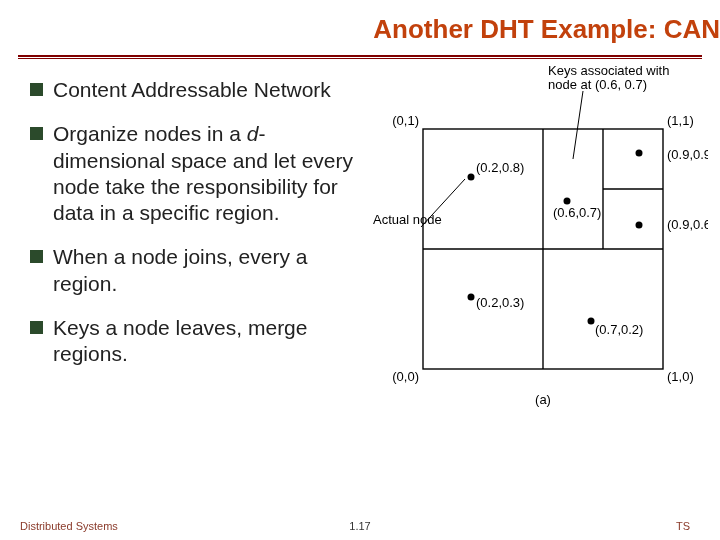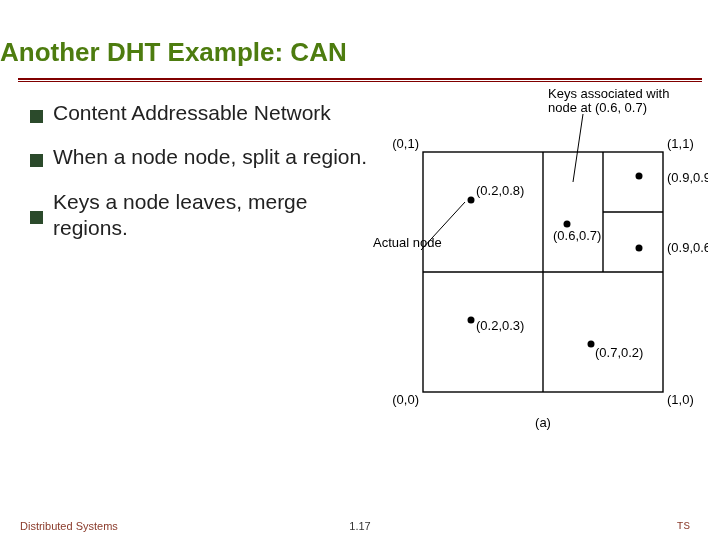--- a/index.html
+++ b/index.html
@@ -5,46 +5,45 @@
   * { box-sizing: border-box; margin: 0; padding: 0; }
   body {
     width: 720px;
     height: 540px;
     font-family: Arial, Helvetica, sans-serif;
     background: #fff;
     position: relative;
     overflow: hidden;
   }
   .title {
-    text-align: left;
+    text-align: right;
     font-size: 26px;
     font-weight: bold;
-    color: #4d7c0f;
+    color: #c2410c;
     padding-top: 14px;
     padding-bottom: 10px;
-    margin-top: 23px;
   }
   .rule {
     margin: 0 18px 0 18px;
     height: 4px;
     border-top: 2px solid #800000;
     border-bottom: 1px solid #800000;
   }
   .content {
     position: relative;
     padding: 18px 0 0 0;
     height: 440px;
   }
   .bullets {
     width: 370px;
     padding-left: 30px;
   }
   .bullet {
     display: flex;
-    align-items: center;
+    align-items: flex-start;
     margin-bottom: 18px;
   }
   .bullet .sq {
     width: 13px;
     height: 13px;
     background: #2b4a2b;
     margin-top: 6px;
     margin-right: 10px;
     flex-shrink: 0;
   }
@@ -67,39 +66,43 @@
     left: 0;
     width: 100%;
     display: flex;
     justify-content: space-between;
     align-items: center;
     padding: 0 30px 0 20px;
     font-size: 11px;
   }
   .footer .fl { color: #8a3a2a; }
   .footer .fc { color: #333; position:absolute; left:50%; transform:translateX(-50%);text-align:center;}
-  .footer .fr { color: #8a3a2a; font-family: Liberation Mono, monospace; }
+  .footer .fr { color: #8a3a2a; }
   svg text { font-family: Arial, Helvetica, sans-serif; }
 </style>
 </head>
 <body>
 
 <div class="title">Another DHT Example: CAN</div>
 <div class="rule"></div>
 
 <div class="content">
 
   <div class="bullets">
     <div class="bullet">
       <div class="sq"></div>
       <div class="txt"><span>Content Addressable Network</span></div>
     </div>
     <div class="bullet">
       <div class="sq"></div>
-      <div class="txt"><span>When a node node, split a region.</span></div>
+      <div class="txt"><span>Organize nodes in a </span><span class="ital">d</span><span>-dimensional space and let every node take the responsibility for data in a specific region.</span></div>
+    </div>
+    <div class="bullet">
+      <div class="sq"></div>
+      <div class="txt"><span>When a node joins, every a region.</span></div>
     </div>
     <div class="bullet">
       <div class="sq"></div>
       <div class="txt"><span>Keys a node leaves, merge regions.</span></div>
     </div>
   </div>
 
   <div class="diagram">
     <svg width="335" height="400" viewBox="0 0 335 400">
 

